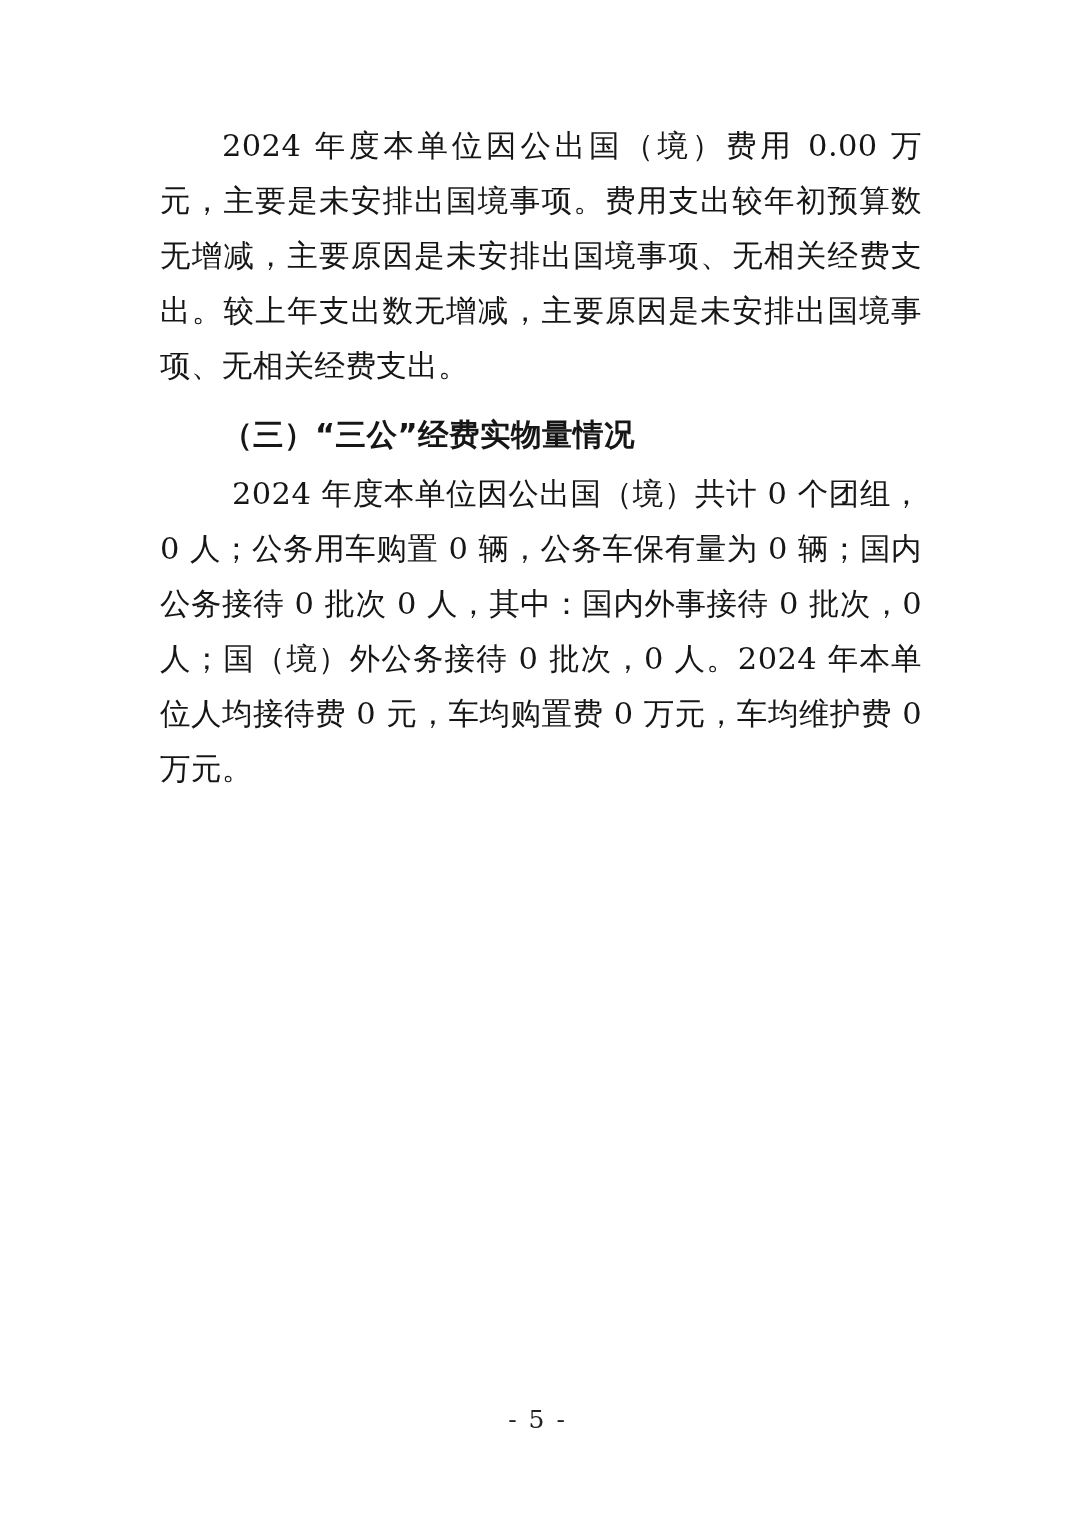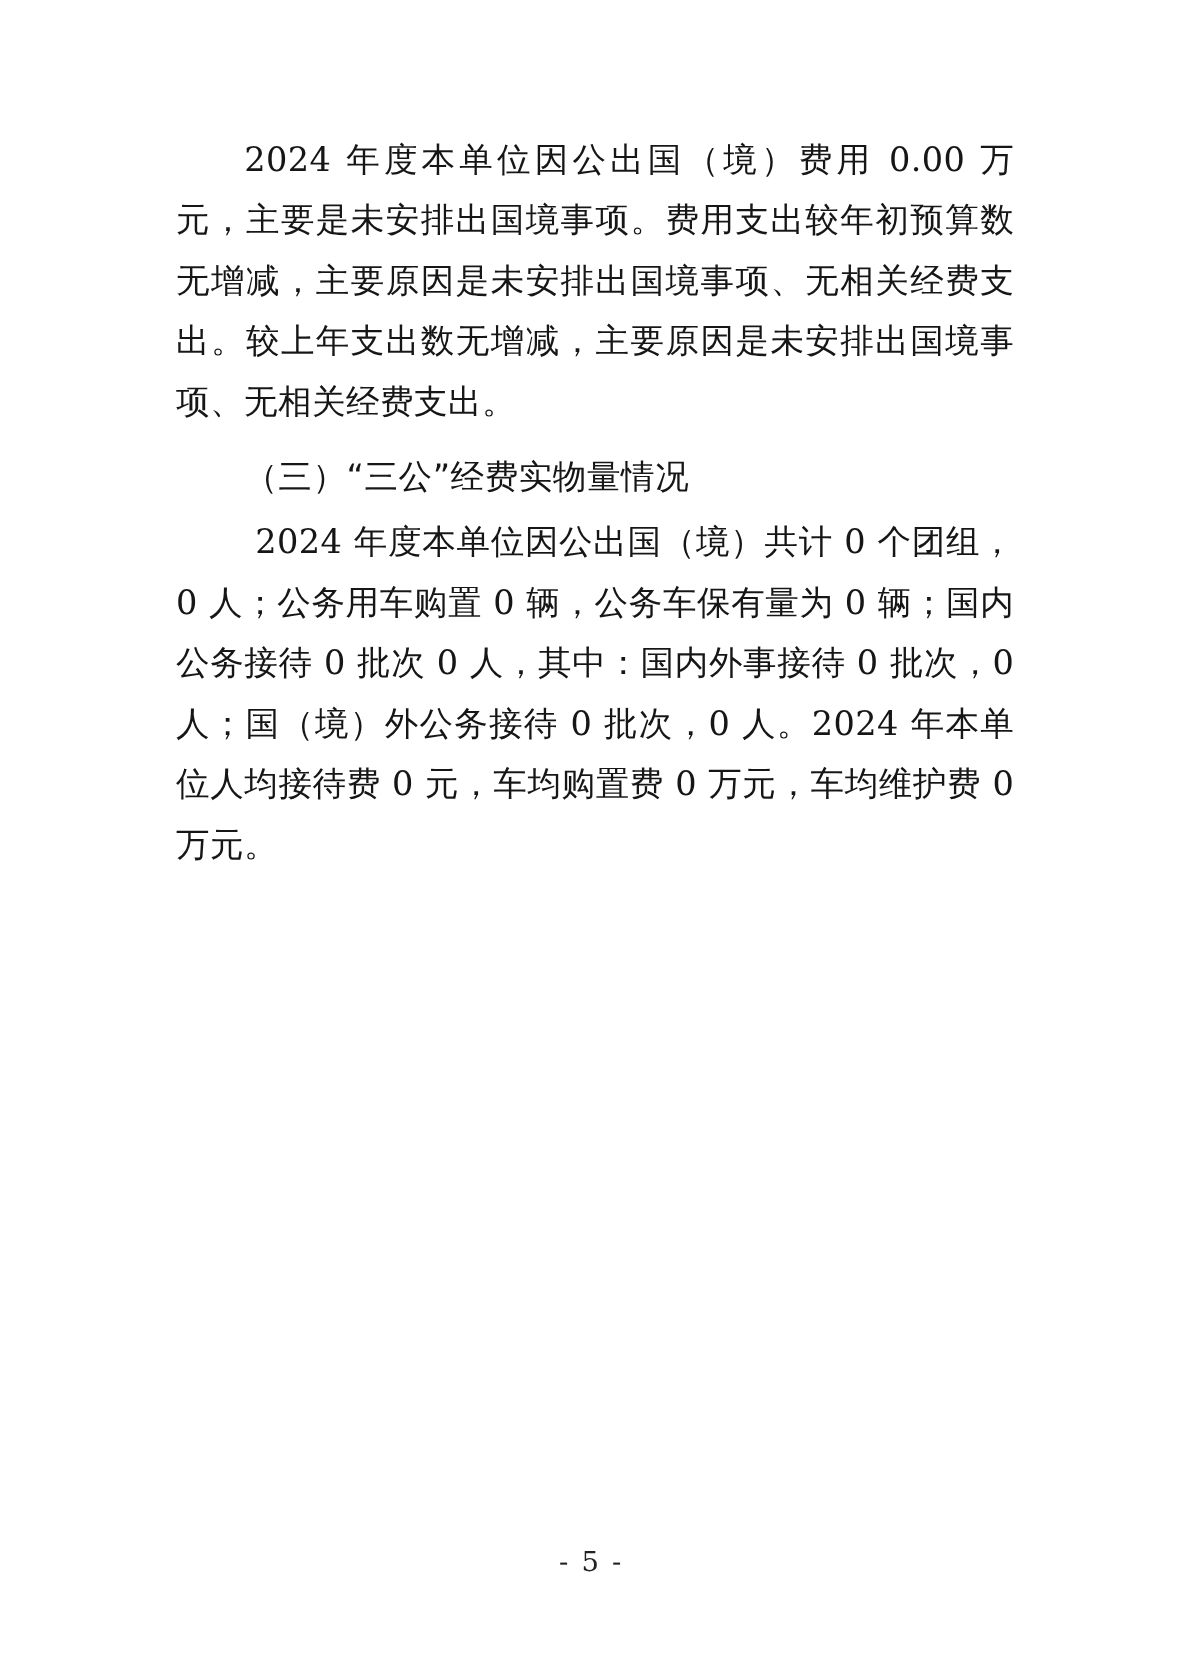--- a/index.html
+++ b/index.html
@@ -35,21 +35,21 @@
   }
   p.body-para.indent-wide {
     text-indent: 72px;
   }
   h3.heading {
     margin: 14px 0 4px 0;
     font-size: 30.5px;
     line-height: 55px;
     text-indent: 62px;
     font-family: "DejaVu Sans", "Liberation Sans", sans-serif;
-    font-weight: 400;
+    font-weight: 700;
     letter-spacing: 0.5px;
   }
   .page-number {
     position: absolute;
     left: 0;
     right: 0;
     top: 1405px;
     text-align: center;
     font-size: 25px;
     font-family: "DejaVu Serif", "Liberation Serif", serif;

